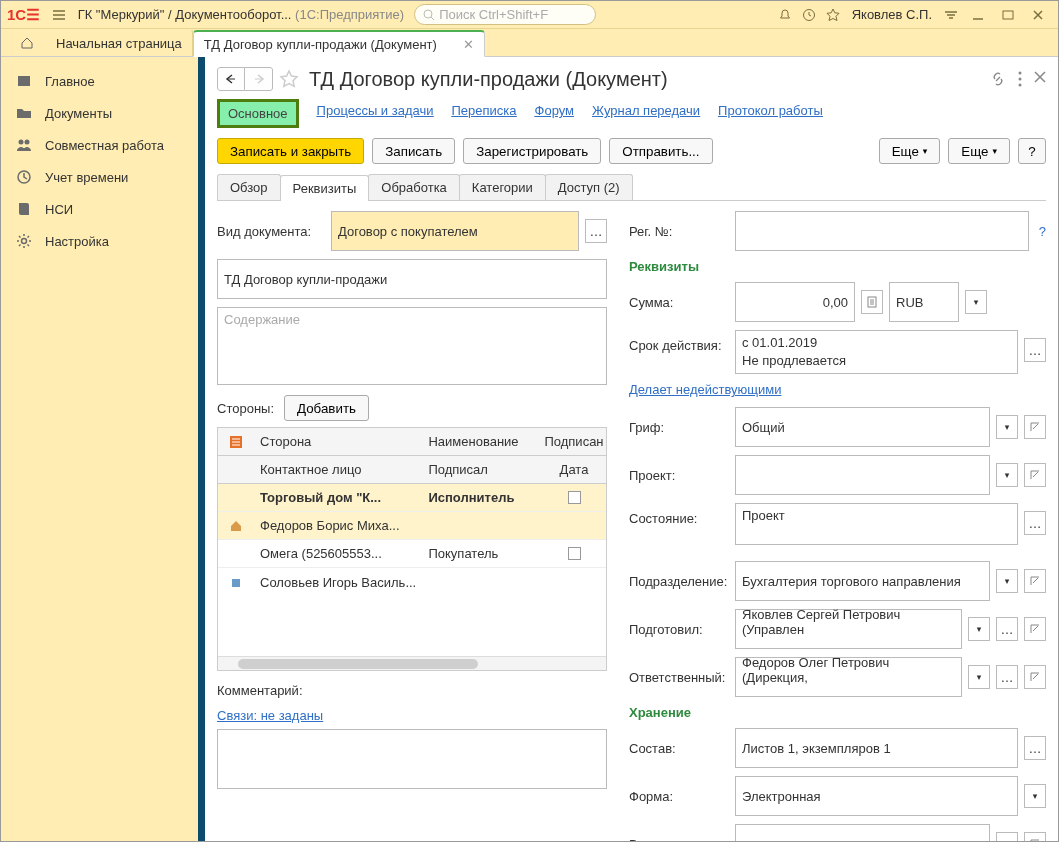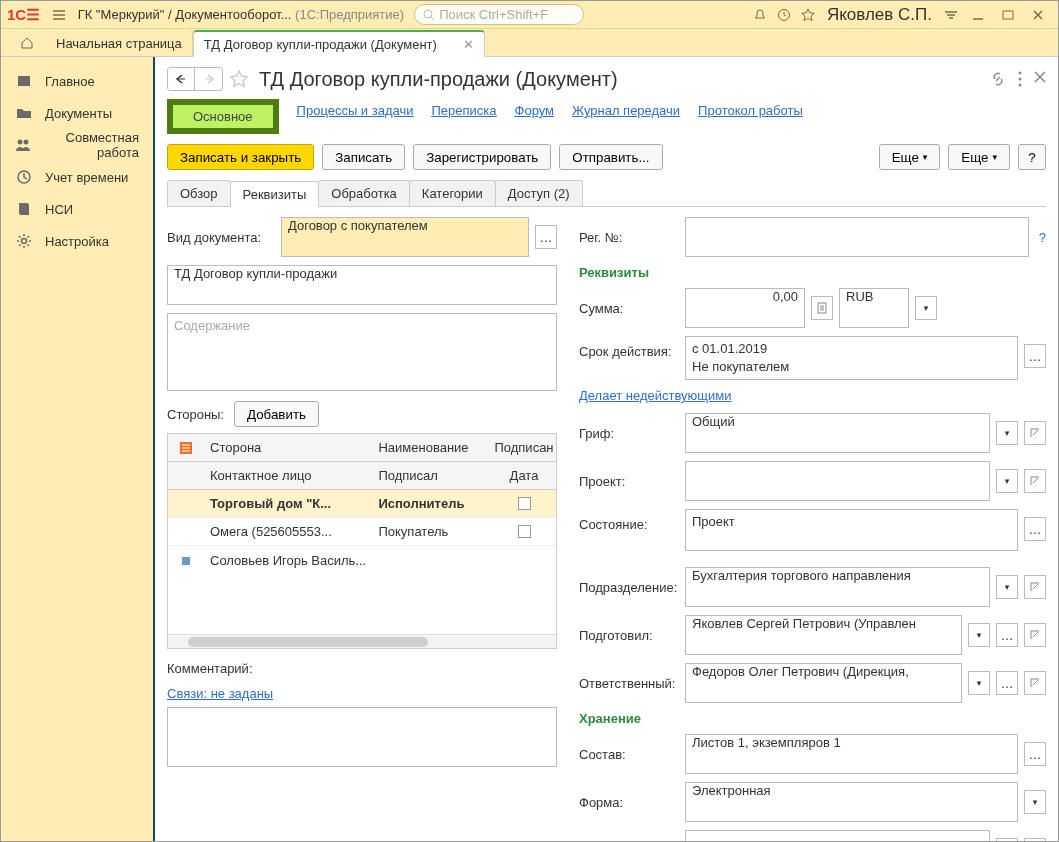--- a/index.html
+++ b/index.html
@@ -7,66 +7,66 @@
   .app-frame { width: 1059px; height: 842px; border: 1px solid #999; display: flex; flex-direction: column; background: #fff; }
   
   .titlebar { height: 28px; background: #ffedb3; display: flex; align-items: center; padding: 0 6px; border-bottom: 1px solid #e5d58f; gap: 4px; }
   .logo1c { color: #e8332a; font-weight: bold; font-size: 15px; margin-right: 4px; }
   .titlebar-icon { width: 22px; height: 22px; display: flex; align-items: center; justify-content: center; color: #8a7c4a; cursor: pointer; border-radius: 3px; }
   .window-title { font-size: 13px; color: #333; margin-left: 4px; }
   .window-title-light { color: #888; }
   .searchbox { flex: 1; margin: 0 6px; height: 21px; border: 1px solid #d0c183; border-radius: 11px; background: #fffef6; display: flex; align-items: center; padding: 0 8px; color: #aaa; max-width: 360px; }
   .searchbox svg { margin-right: 4px; }
   .titlebar-right { display: flex; align-items: center; gap: 2px; }
-  .username { font-size: 17px; color: #333; margin: 0 6px; }
+  .username { font-size: 13px; color: #333; margin: 0 6px; }
   .win-btn { width: 28px; height: 20px; display: flex; align-items: center; justify-content: center; color: #7a6f3f; cursor: pointer; }
   
   .tabstrip { height: 28px; background: #ffedb3; display: flex; align-items: flex-end; border-bottom: 1px solid #ccc; padding-left: 8px; }
   .tabstrip-tab { height: 27px; padding: 0 10px; display: flex; align-items: center; gap: 22px; border: 1px solid transparent; border-bottom: none; border-radius: 4px 4px 0 0; cursor: pointer; }
   .tabstrip-tab.home { border-right: 1px solid #e2d28a; }
   .tabstrip-tab.active { background: #fff; border-color: #ccc; border-bottom: 1px solid #fff; position: relative; top: 1px; border-top: 2px solid #4caf50; }
   .tab-close { color: #999; margin-left: 4px; }
   
   .main-split { flex: 1; display: flex; overflow: hidden; }
   
-  .sidebar { width: 154px; background: #ffedb3; border-right: 2px solid #0c4a6e; padding: 8px 0; text-align: right; }
+  .sidebar { width: 204px; background: #ffedb3; border-right: 7px solid #0c4a6e; padding: 8px 0; }
   .sidebar-item { height: 32px; display: flex; align-items: center; padding: 0 14px; gap: 12px; cursor: pointer; color: #333; }
   .sidebar-icon { width: 18px; height: 18px; display: flex; align-items: center; justify-content: center; color: #6b6b6b; }
   
   .content { flex: 1; padding: 10px 12px 14px 12px; overflow: auto; background:#fff; }
   .doc-header { display: flex; align-items: center; gap: 6px; margin-bottom: 8px; }
   .navbtn { width: 28px; height: 24px; border: 1px solid #bbb; background: #fefefe; display: flex; align-items: center; justify-content: center; cursor: pointer; }
   .navbtn-group { display:flex; border-radius:3px; overflow:hidden;}
   .navbtn:first-child{border-top-left-radius:3px;border-bottom-left-radius:3px;}
   .navbtn:last-child{border-left:none;border-top-right-radius:3px;border-bottom-right-radius:3px;}
   .star-btn { width: 24px; color: #bbb; cursor: pointer; }
   .doc-title { font-size: 20px; color: #333; }
   .doc-header-right { margin-left: auto; display: flex; gap: 12px; color: #888; }
   
   .section-nav { display: flex; gap: 18px; margin: 4px 0 10px 0; }
   .section-nav a { color: #2f6fc6; text-decoration: underline; cursor: pointer; }
-  .section-nav .active { color: #444; text-decoration: none; background:#bef264; padding:4px 20px; border:6px solid #4d7c0f;}
+  .section-nav .active { color: #444; text-decoration: none; background:#86efac; padding:4px 8px; border:3px solid #4d7c0f;}
   .section-nav span.link{ padding:4px 0;}
   
   .toolbar { display: flex; gap: 8px; margin-bottom: 10px; align-items:center; }
   .btn { height: 26px; padding: 0 12px; border: 1px solid #aaa; background: #f8f8f8; border-radius: 3px; cursor: pointer; display:flex; align-items:center; gap:4px;}
   .btn.primary { background: #ffd600; border-color: #c5a800; font-weight:normal; }
   .toolbar-right { margin-left: auto; display: flex; gap: 8px; }
   .btn.small{width:28px;padding:0;justify-content:center;}
   
   .panel-tabs { display: flex; border-bottom: 1px solid #ccc; }
   .panel-tab { padding: 5px 12px; border: 1px solid #ccc; border-bottom: none; background: #f2f2f2; cursor: pointer; margin-right: -1px; border-radius:3px 3px 0 0;}
   .panel-tab.active { background: #fff; position: relative; top: 1px; }
   
   .form-area { display: flex; gap: 22px; margin-top: 10px; }
   .form-col { flex: 1; }
   .form-row { display: flex; align-items: center; margin-bottom: 8px; gap: 6px; }
   .form-label { width: 108px; color: #333; flex-shrink:0;}
   .form-col.right .form-label{width:100px;}
-  .input { height: 40px; border: 1px solid #bbb; background: #fff; padding: 0 6px; flex: 1; display:flex; align-items:flex-start; color:#333;}
+  .input { height: 40px; border: 1px solid #bbb; background: #fff; padding: 11px 6px; flex: 1; display:flex; align-items:flex-end; color:#333;}
   .input.yellow{ background:#ffedb3; }
   .icon-btn { width: 22px; height: 24px; border: 1px solid #bbb; background: #fff; display: flex; align-items: center; justify-content: center; cursor: pointer; flex-shrink:0;}
   .textarea { height: 78px; border: 1px solid #bbb; padding: 4px 6px; color:#aaa; }
   .parties-head { display:flex; align-items:center; gap:10px; margin-bottom:6px;}
   
   .parties-table { border:1px solid #ccc; font-size:13px; }
   .pt-row{display:flex; border-bottom:1px solid #eee; height:28px; align-items:center;}
   .pt-row.header{background:#f5f5f5; border-bottom:1px solid #ccc;}
   .pt-row.hl{background:#fff3cc;}
   .pt-row.hl.bold{font-weight:bold;}
@@ -343,20 +343,30 @@
               <div class="pt-cell pt-sig">Дата</div>
             </div>
             <div class="pt-row hl bold">
               <div class="pt-cell pt-icon"></div>
               <div class="pt-cell pt-side">Торговый дом "К...</div>
               <div class="pt-cell pt-nm">Исполнитель</div>
               <div class="pt-cell pt-sig">
                   <div class="chk"></div>
                 </div>
             </div>
+            <div class="pt-row hl">
+              <div class="pt-cell pt-icon">
+                  <svg width="14" height="14" viewBox="0 0 14 14">
+                    <path d="M2 7l5-5 5 5v5H2z" fill="#d99a4a"></path>
+                  </svg>
+                </div>
+              <div class="pt-cell pt-side">Федоров Борис Миха...</div>
+              <div class="pt-cell pt-nm"></div>
+              <div class="pt-cell pt-sig"></div>
+            </div>
             <div class="pt-row">
               <div class="pt-cell pt-icon"></div>
               <div class="pt-cell pt-side">Омега (525605553...</div>
               <div class="pt-cell pt-nm">Покупатель</div>
               <div class="pt-cell pt-sig">
                   <div class="chk"></div>
                 </div>
             </div>
             <div class="pt-row" style="border-bottom:none">
               <div class="pt-cell pt-icon">
@@ -402,21 +412,21 @@
                 <span>RUB</span>
               </div>
             <div class="icon-btn">
                 <span class="dropdown-caret">▾</span>
               </div>
           </div>
           <div class="form-row top">
             <span class="form-label">Срок действия:</span>
             <div class="multi-input">
               <div>с 01.01.2019</div>
-              <div>Не покупателем</div>
+              <div>Не продлевается</div>
             </div>
             <div class="icon-btn">…</div>
           </div>
           <div style="margin:6px 0 10px 0"><span class="link">Делает недействующими</span></div>
 
           <div class="form-row">
             <span class="form-label">Гриф:</span>
             <div class="input">
                 <span>Общий</span>
               </div>

